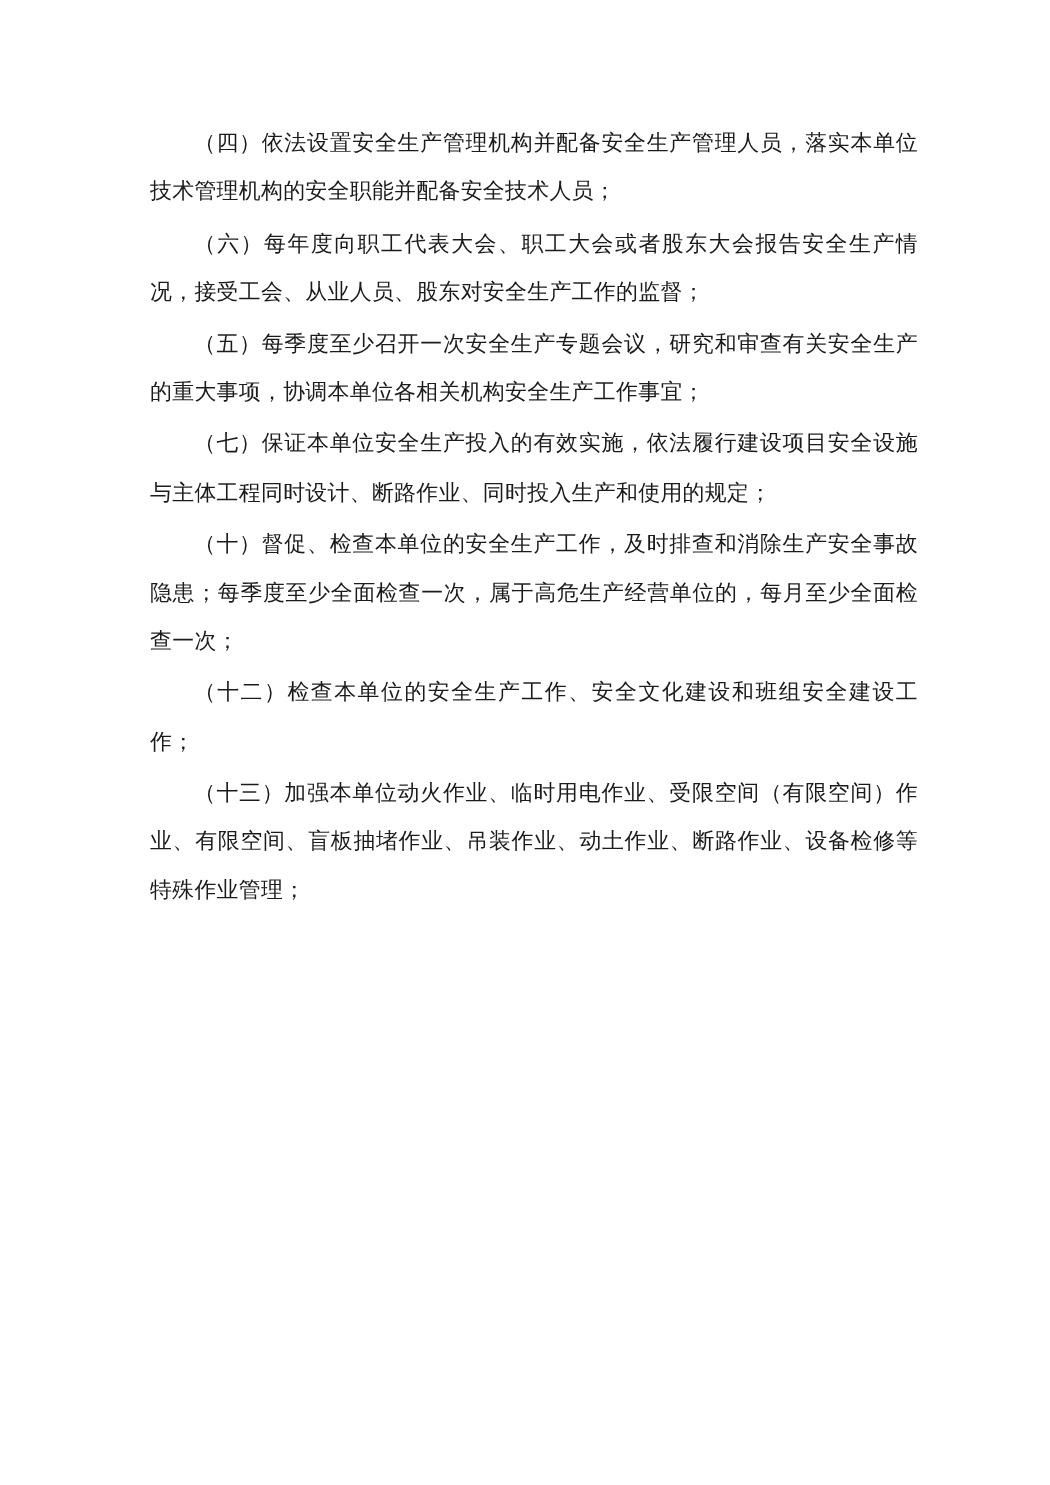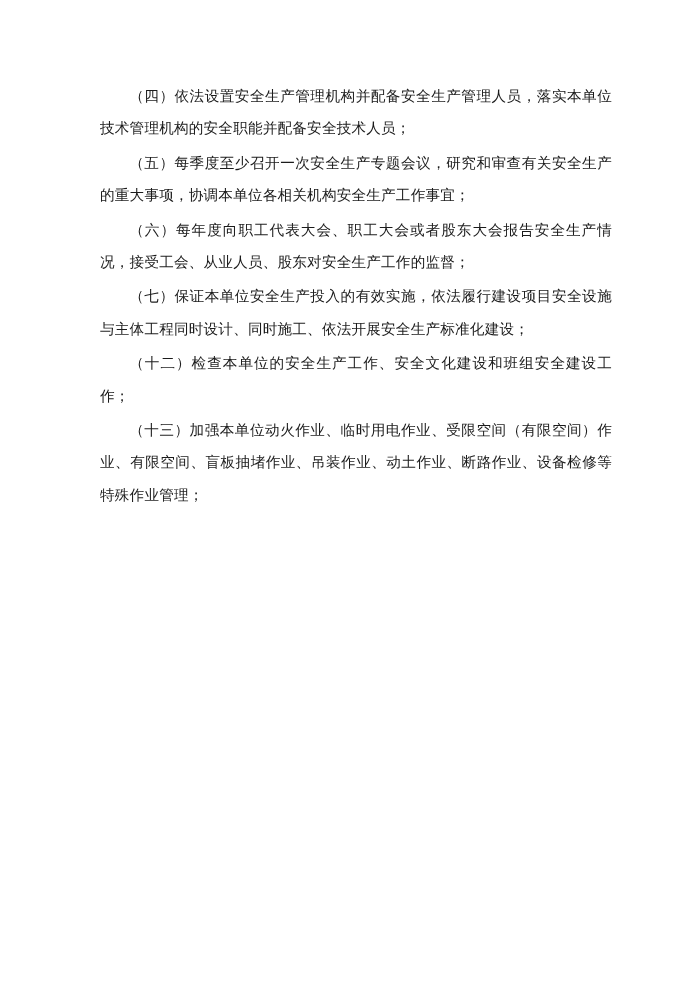--- a/index.html
+++ b/index.html
@@ -34,19 +34,20 @@
     letter-spacing: 0.2px;
     word-break: break-all;
   }
 </style>
 </head>
 <body>
 
 <div class="page">
   <div class="doc-body">
     <p class="para">（四）依法设置安全生产管理机构并配备安全生产管理人员，落实本单位技术管理机构的安全职能并配备安全技术人员；</p>
+    <p class="para">（六）每年度向职工代表大会、职工大会或者股东大会报告安全生产情况，接受工会、从业人员、股东对安全生产工作的监督；</p>
     <p class="para">（五）每季度至少召开一次安全生产专题会议，研究和审查有关安全生产的重大事项，协调本单位各相关机构安全生产工作事宜；</p>
-    <p class="para">（六）每年度向职工代表大会、职工大会或者股东大会报告安全生产情况，接受工会、从业人员、股东对安全生产工作的监督；</p>
-    <p class="para">（七）保证本单位安全生产投入的有效实施，依法履行建设项目安全设施与主体工程同时设计、同时施工、依法开展安全生产标准化建设；</p>
+    <p class="para">（七）保证本单位安全生产投入的有效实施，依法履行建设项目安全设施与主体工程同时设计、断路作业、同时投入生产和使用的规定；</p>
+    <p class="para">（十）督促、检查本单位的安全生产工作，及时排查和消除生产安全事故隐患；每季度至少全面检查一次，属于高危生产经营单位的，每月至少全面检查一次；</p>
     <p class="para">（十二）检查本单位的安全生产工作、安全文化建设和班组安全建设工作；</p>
     <p class="para">（十三）加强本单位动火作业、临时用电作业、受限空间（有限空间）作业、有限空间、盲板抽堵作业、吊装作业、动土作业、断路作业、设备检修等特殊作业管理；</p>
   </div>
 </div>
 
 </body></html>

